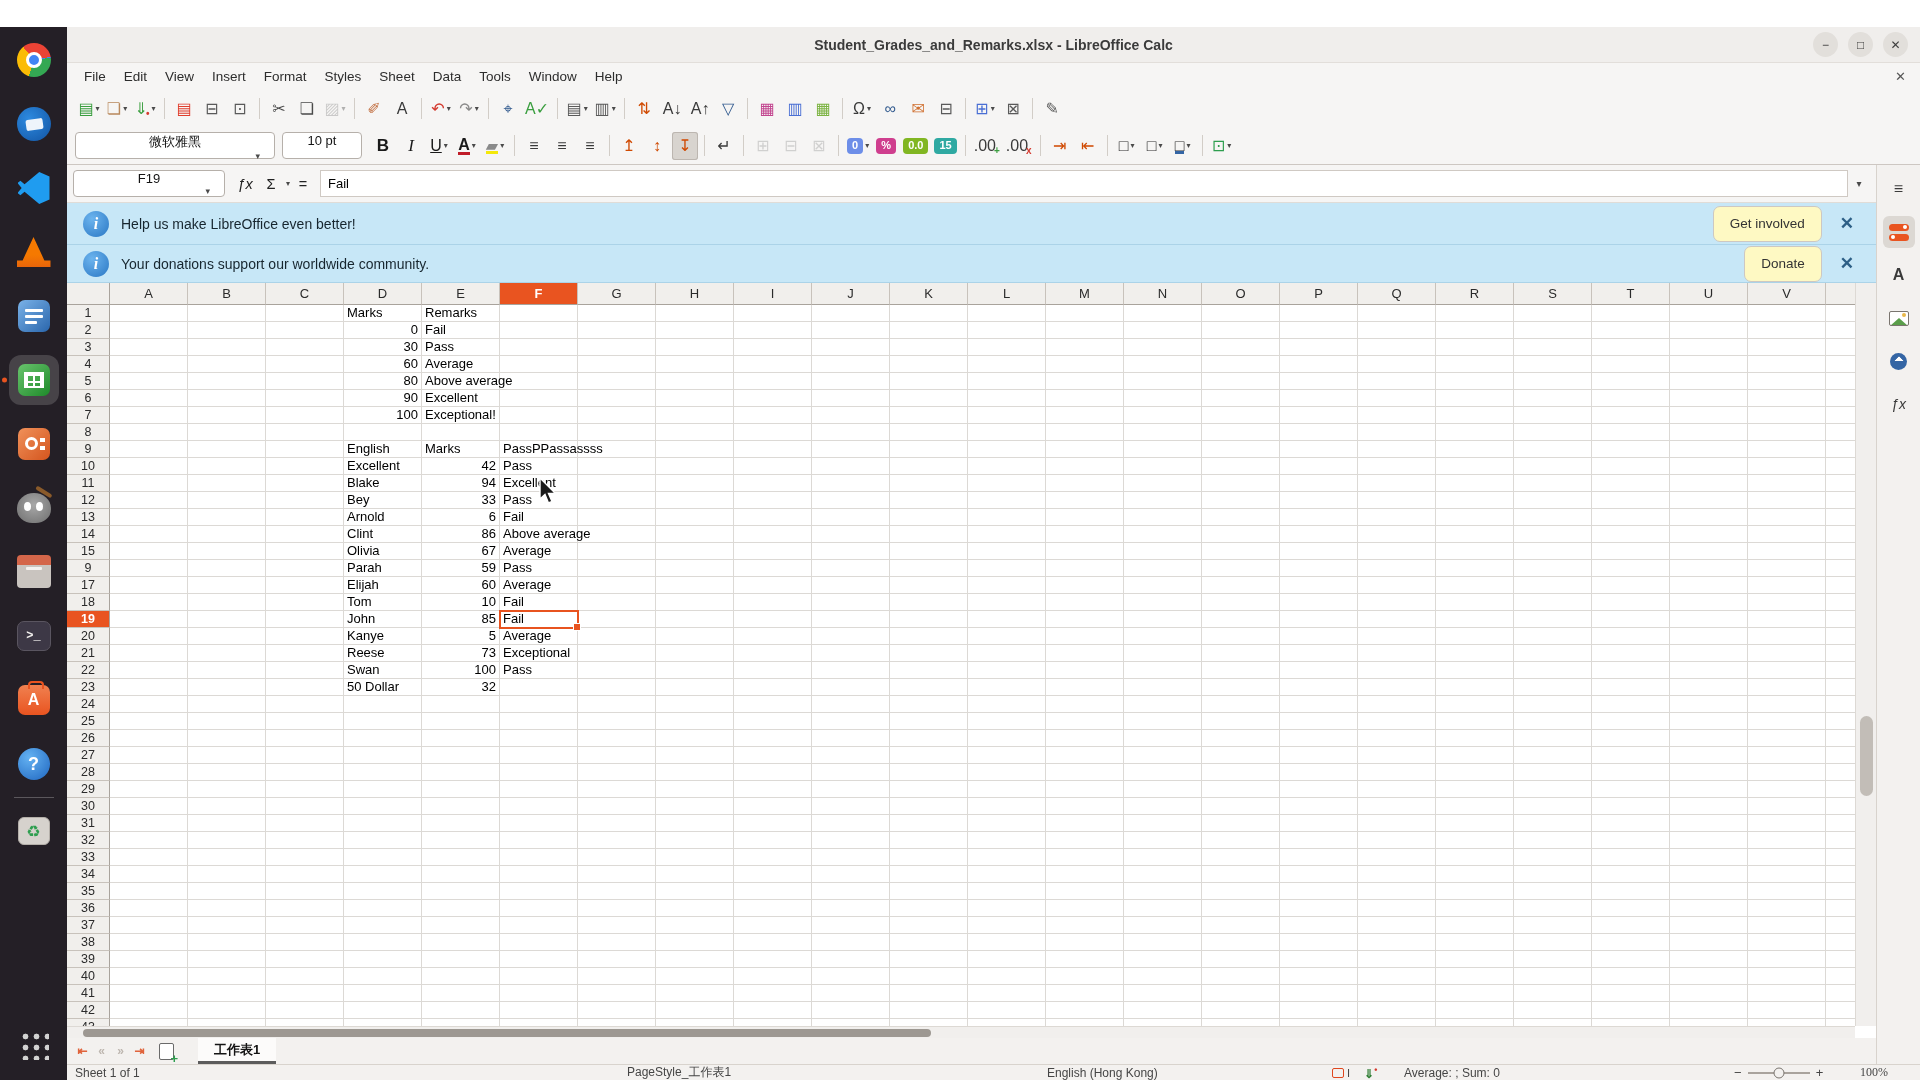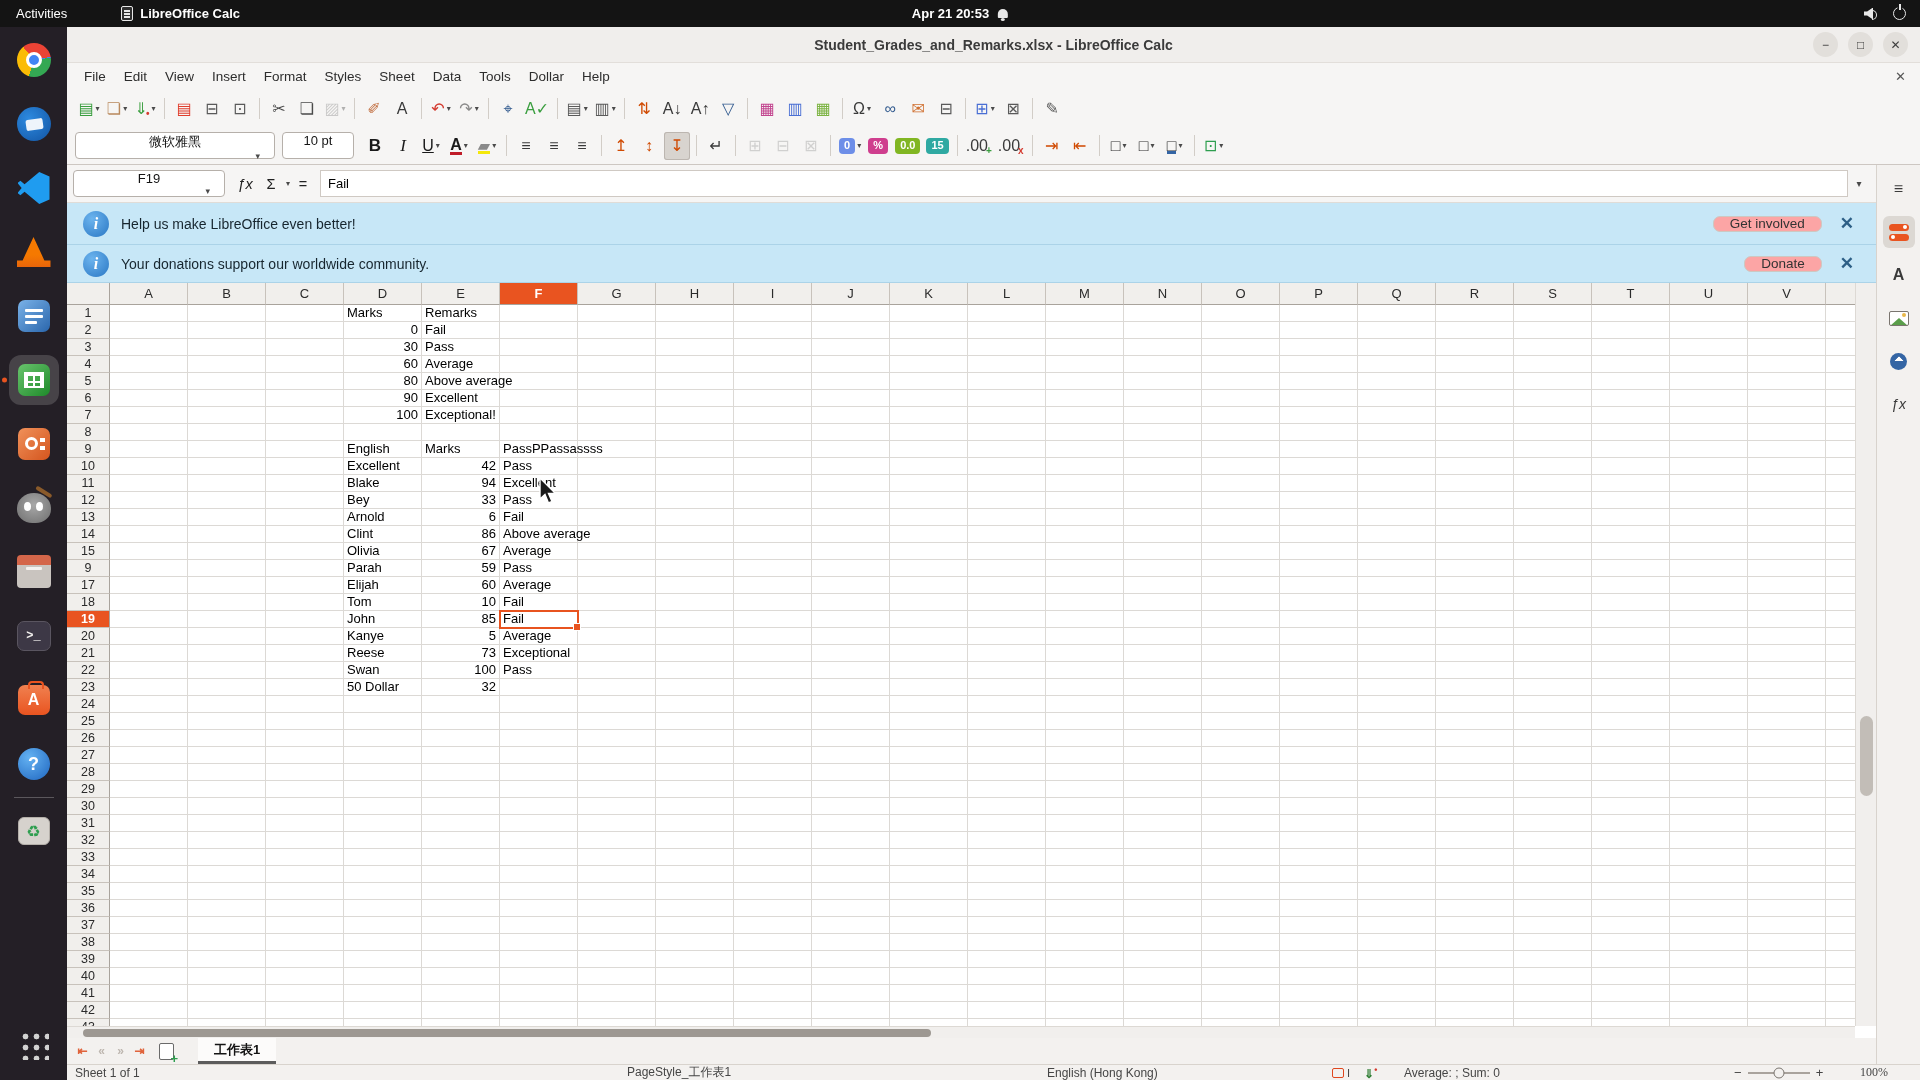--- a/index.html
+++ b/index.html
@@ -106,41 +106,41 @@
   .tg.underline { text-decoration:underline; font-size:16px; }
   .tg.fontA { font-weight:bold; font-size:16px; padding-bottom:2px; }
   .tbadge { color:#fff !important; font-size:11px; font-weight:bold; padding:2.5px 5px; border-radius:4px; }
   .tsup { font-size:10px; font-weight:bold; margin-left:-2px; margin-top:10px; }
   .tdd { font-size:8px; color:#4a4a4a; margin-left:2px; }
   .tsep { width:1px; height:21px; background:#d2cdc7; margin:0 5px; display:inline-block; }
   .combo { height:27px; background:#fff; border:1px solid #b6b0aa; border-radius:4px; display:inline-flex;
            align-items:center; padding:0 14px; font-size:13px; color:#141414; margin-right:7px;flex-direction:column; }
   .combo .chev { margin-left:auto; color:#4a4a4a; font-size:9px; padding-left:8px; }
   #font-name-combo { width:200px; }
-  #font-size-combo { width:72px;gap:36px; }
+  #font-size-combo { width:80px;gap:36px; }
 
   
   #formulabar { position:absolute; left:67px; top:165px; width:1809px; height:38px; background:#f6f5f4;
                 display:flex; align-items:center; padding:0 6px; border-bottom:1px solid #e0dcd7; }
   #namebox { width:152px; height:27px; }
   .fbtn { width:26px; height:27px; display:inline-flex; align-items:center; justify-content:center; font-size:14.5px; color:#222; }
   #formula-input { flex:1; height:27px; background:#fff; border:1px solid #cfc9c3; margin-left:4px;
                    display:flex; align-items:center; padding-left:7px; font-size:13px; color:#000; }
   #formula-expand { width:22px; text-align:center; color:#4a4a4a; font-size:10px; }
 
   
   .banner { position:absolute; left:67px; width:1809px; background:#c7e7f7; display:flex; align-items:center;
             padding:0 16px; border-bottom:1px solid #abd3e8; }
   #banner1 { top:203px; height:42px; }
   #banner2 { top:245px; height:38px; }
   .info-ic { width:26px; height:26px; border-radius:50%; background:radial-gradient(circle at 35% 30%, #6cb4ee, #2a77c4);
              color:#fff; font-family:"Liberation Serif", serif; font-weight:bold; font-style:italic; font-size:16px;
              display:flex; align-items:center; justify-content:center; margin-right:12px; flex:0 0 26px; }
   .banner-text { font-size:14px; color:#17262f; }
-  .banner-btn { margin-left:auto; background:#fca5a5; border:1px solid #cdc8c2; border-radius:7px; height:16px;
+  .banner-btn { margin-left:auto; background:#fef9c3; border:1px solid #cdc8c2; border-radius:7px; height:36px;
                 padding:0 16px; font-size:13.5px; color:#333; display:flex; align-items:center; }
   .banner-x { margin-left:18px; margin-right:6px; color:#2d5f86; font-size:17px; font-weight:bold; }
 
   
   #sheet { position:absolute; left:67px; top:283px; width:1788px; height:743px; overflow:hidden; background:#fff; }
   .gh-row { display:flex; }
   .gh-corner { flex:0 0 43px; width:43px; height:22px; background:#f1efec; border-right:1px solid #a9a39c; border-bottom:1px solid #a9a39c; }
   .gh-cell { flex:0 0 78px; width:78px; height:22px; background:#f1efec; border-right:1px solid #c8c2bb;
              border-bottom:1px solid #a9a39c; display:flex; align-items:center; justify-content:center;
              font-size:13px; color:#2b2b2b; }
@@ -205,35 +205,20 @@
   .sb-nav::after { content:""; position:absolute; left:50%; top:50%; transform:translate(-50%,-50%) rotate(45deg); width:7px; height:7px; background:#fff; clip-path:polygon(0 0,100% 0,0 100%); }
 
   
   #cursor { position:absolute; left:538px; top:477px; z-index:99; pointer-events:none; }
 </style>
 </head>
 <body>
 
 <div id="screen">
 
-  <div id="topbar">
-    <span class="tb-activities">Activities</span>
-    <span class="tb-app">
-      <span class="tb-appicon"></span>
-      <span>LibreOffice Calc</span>
-    </span>
-    <span class="tb-center">
-      <span>Apr 21 20:53</span>
-      <span class="bell"></span>
-    </span>
-    <span class="tb-right">
-      <span class="spk"></span>
-      <span class="pwr"></span>
-    </span>
-  </div>
 
   <div id="dock">
       <div class="dock-item">
         <span class="i-chrome">
           <span class="i-chrome-core"></span>
         </span>
       </div>
       <div class="dock-item">
         <span class="i-tbird">
           <span class="i-tb-env"></span>
@@ -304,21 +289,21 @@
   <div id="menubar">
     <span class="menu-item">File</span>
     <span class="menu-item">Edit</span>
     <span class="menu-item">View</span>
     <span class="menu-item">Insert</span>
     <span class="menu-item">Format</span>
     <span class="menu-item">Styles</span>
     <span class="menu-item">Sheet</span>
     <span class="menu-item">Data</span>
     <span class="menu-item">Tools</span>
-    <span class="menu-item">Dollar</span>
+    <span class="menu-item">Window</span>
     <span class="menu-item">Help</span>
     <span class="menu-close">✕</span>
   </div>
 
   <div id="toolbar1" class="toolbar">
       <span class="tbtn">
         <span class="tg" style="color: rgb(58, 158, 63);">▤</span>
         <span class="tdd">▾</span>
       </span>
       <span class="tbtn">

